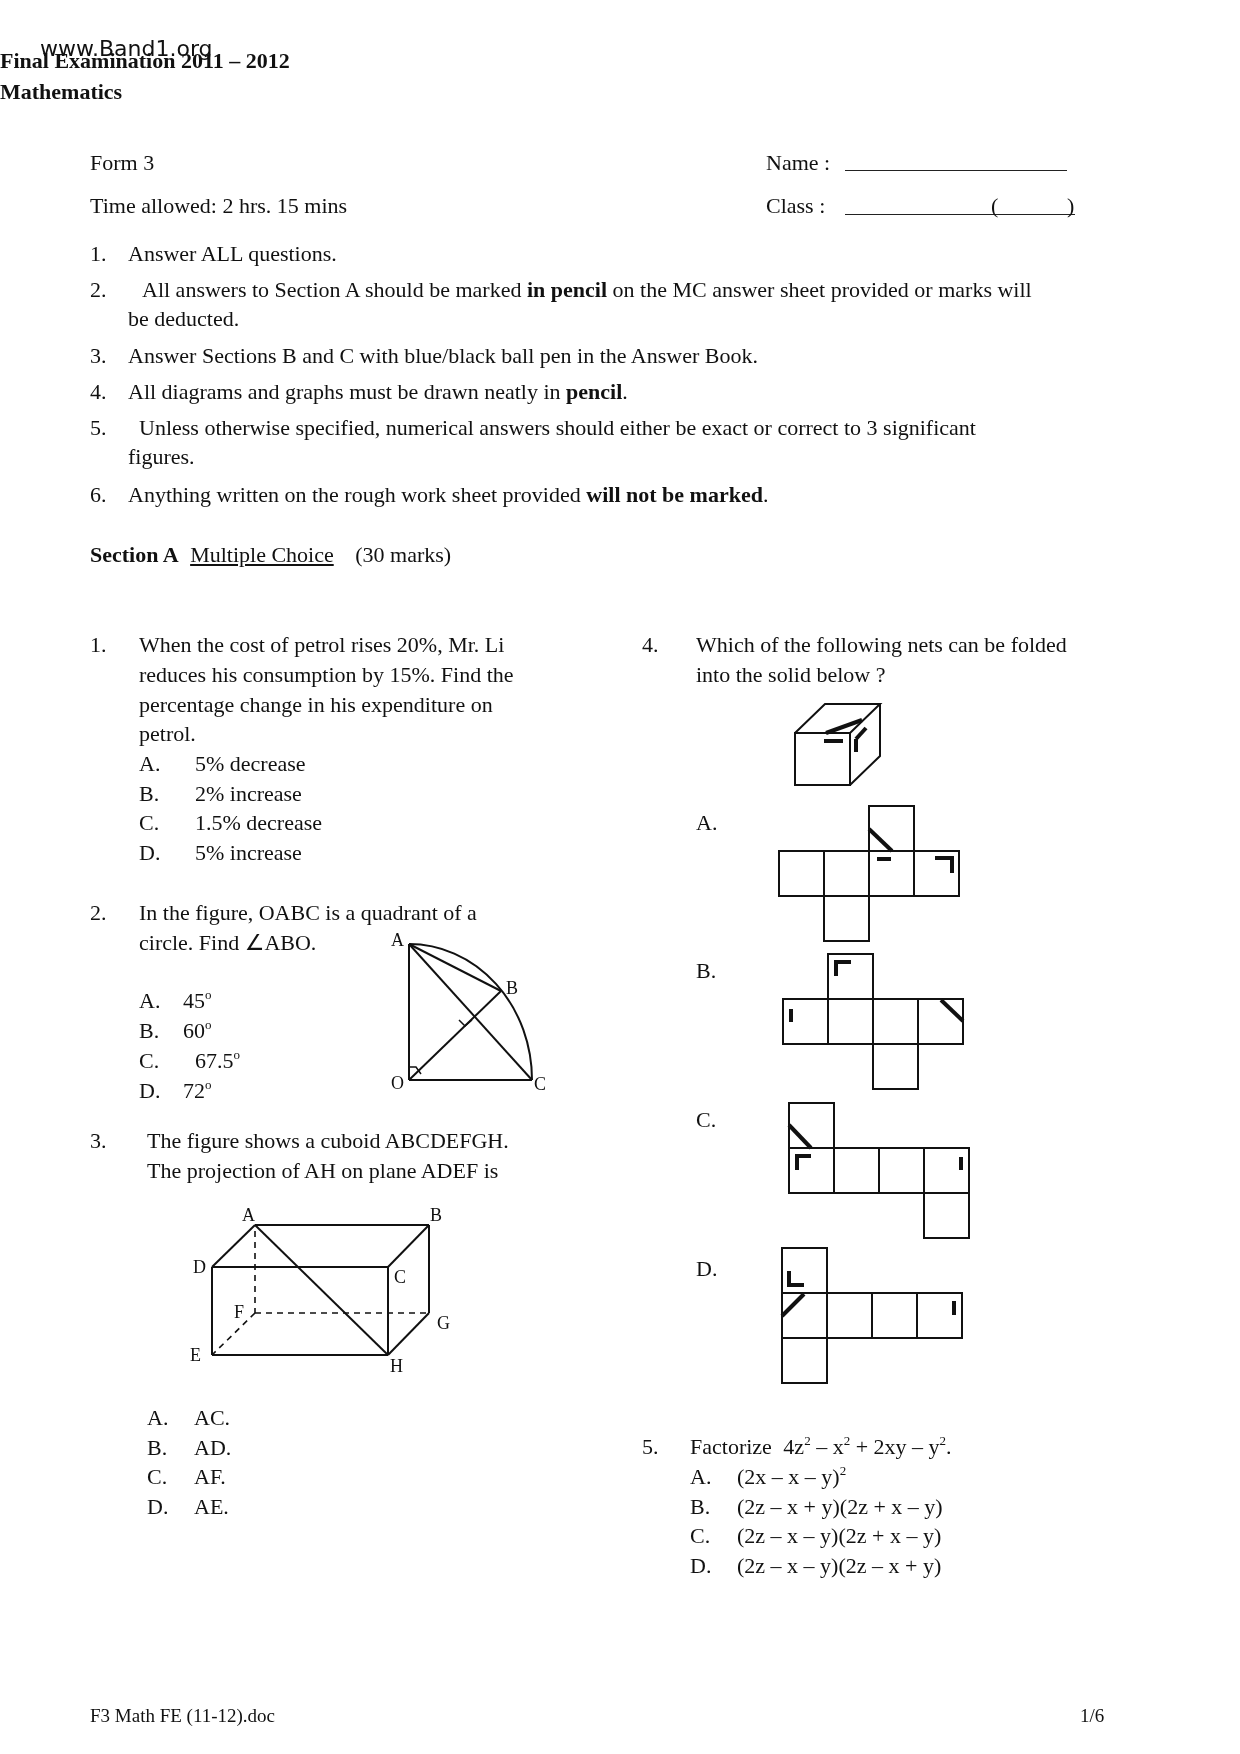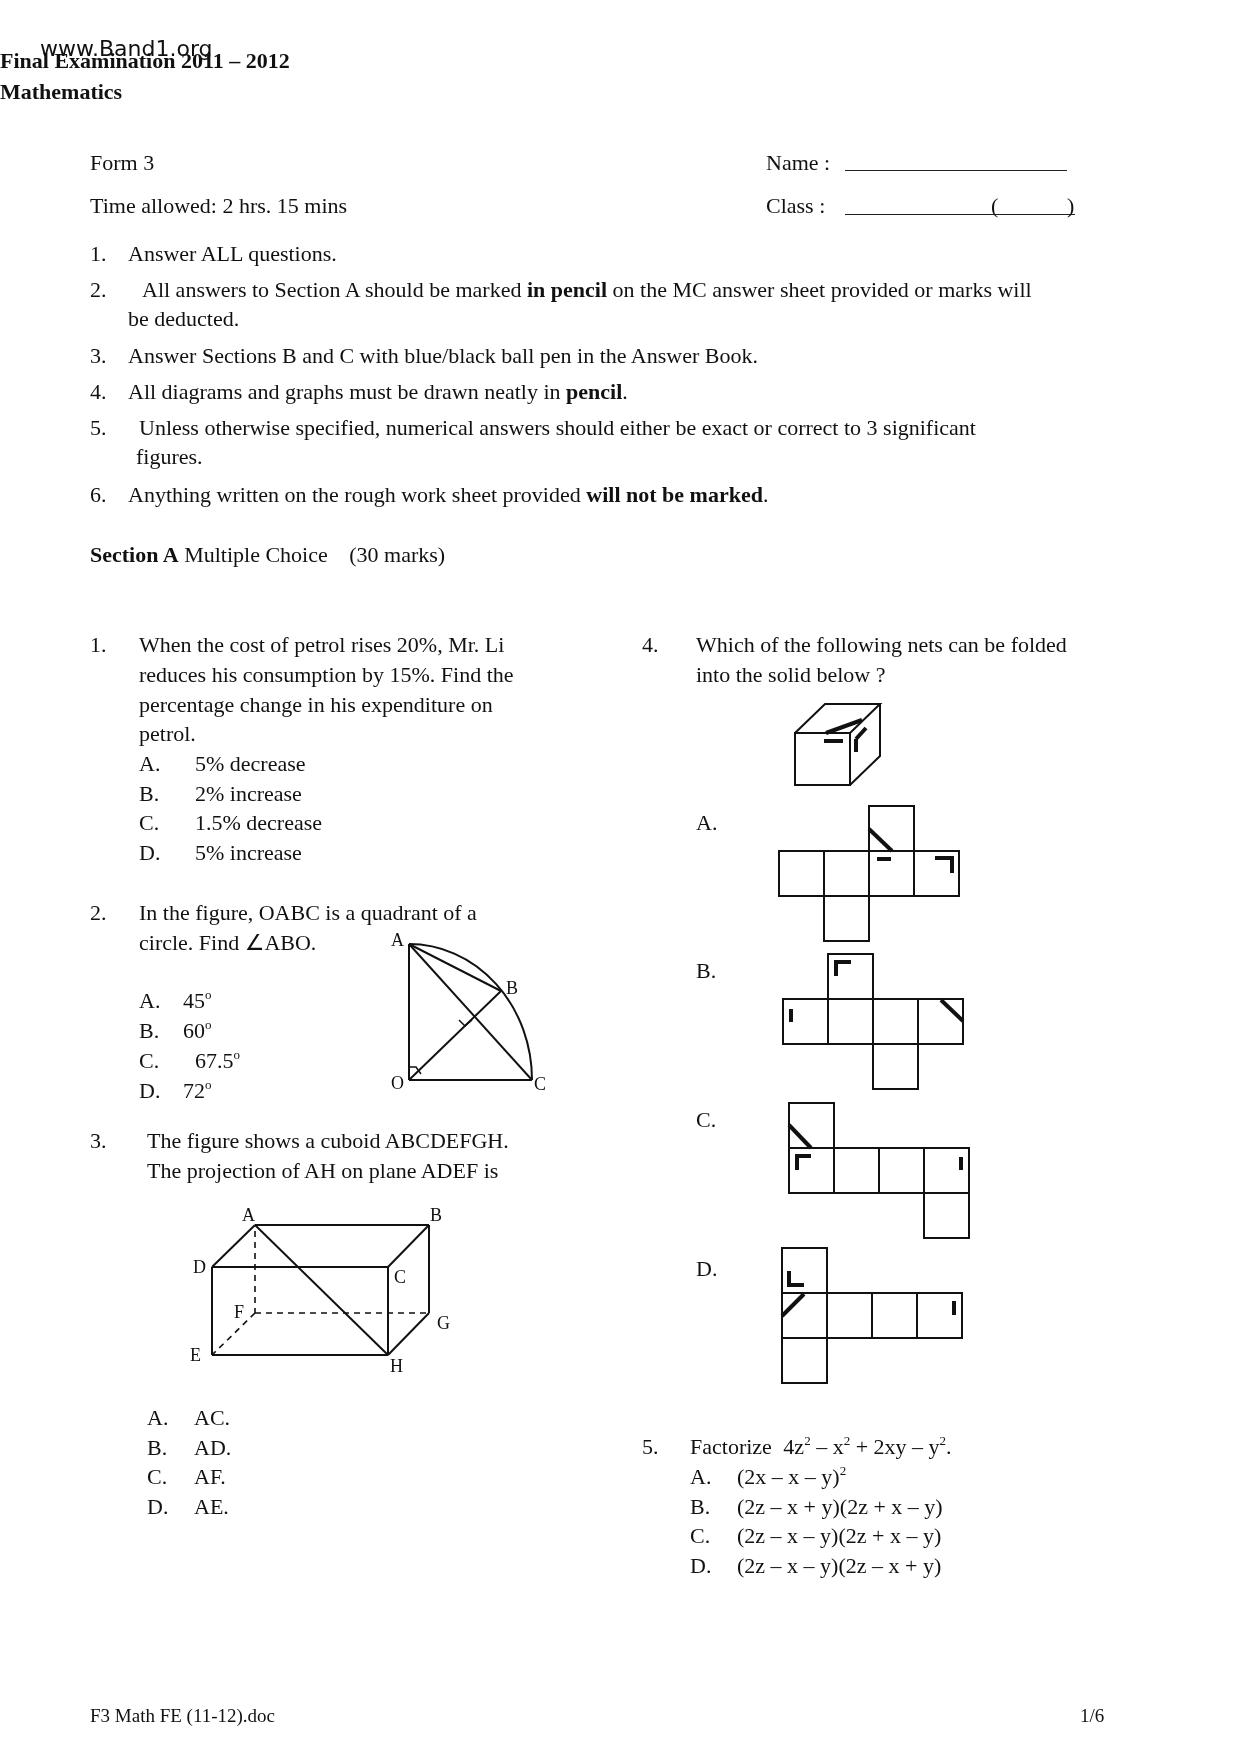--- a/index.html
+++ b/index.html
@@ -46,30 +46,30 @@
     <span style="position:absolute; left:38px;">Answer Sections B and C with blue/black ball pen in the Answer Book.</span>
   </div>
   <div class="abs" style="left:90px; top:381px;">
     <span>4.</span>
     <span style="position:absolute; left:38px;"><span>All diagrams and graphs must be drawn neatly in </span><b>pencil</b><span>.</span></span>
   </div>
   <div class="abs" style="left:90px; top:417px;">
     <span>5.</span>
     <span style="position:absolute; left:49px;">Unless otherwise specified, numerical answers should either be exact or correct to 3 significant</span>
   </div>
-  <div class="abs" style="left:136px; top:446px;">figures.</div>
+  <div class="abs" style="left:128px; top:446px;">figures.</div>
   <div class="abs" style="left:90px; top:484px;">
     <span>6.</span>
     <span style="position:absolute; left:38px;"><span>Anything written on the rough work sheet provided </span><b>will not be marked</b><span>.</span></span>
   </div>
 </div>
 
 <div class="abs" style="left:90px; top:544px;">
   <b>Section A</b>
-  <span style="">Multiple Choice</span>
+  <span style="margin-left:6px;text-decoration:underline;">Multiple Choice</span>
   <span style="margin-left:16px;">(30 marks)</span>
 </div>
 
 <div>
   <div class="abs" style="left:90px; top:634px;">1.</div>
   <div class="abs" style="left:139px; top:634px;">When the cost of petrol rises 20%, Mr. Li</div>
   <div class="abs" style="left:139px; top:664px;">reduces his consumption by 15%. Find the</div>
   <div class="abs" style="left:139px; top:694px;">percentage change in his expenditure on</div>
   <div class="abs" style="left:139px; top:723px;">petrol.</div>
   <div class="abs" style="left:139px; top:753px;"><span>A.</span><span style="position:absolute; left:56px;">5% decrease</span></div>

